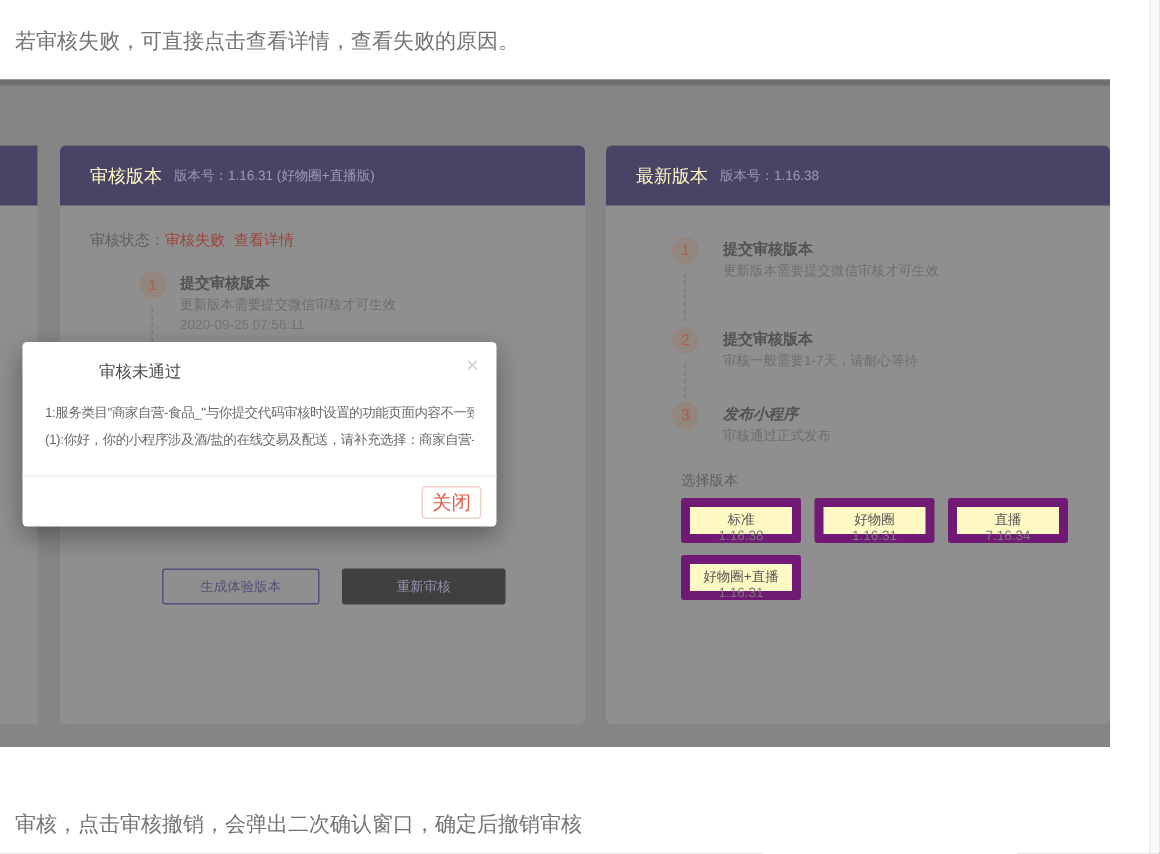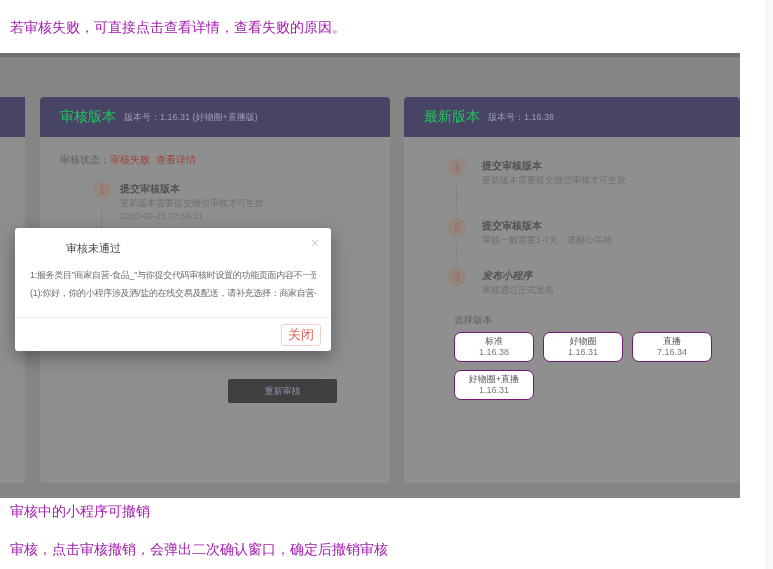--- a/index.html
+++ b/index.html
@@ -1,29 +1,29 @@
 <!DOCTYPE html>
 <html><head>
 <meta charset="utf-8">
 <style>
   * { margin:0; padding:0; box-sizing:border-box; }
   html,body { background:#fff; }
   body { font-family:"Liberation Sans", sans-serif; }
   .page { position:relative; width:773px; height:569px; background:#fff; overflow:hidden; }
 
-  .doc-text { position:absolute; left:10px; font-size:14px; color:#a21caf; }
+  .doc-text { position:absolute; left:10px; font-size:14px; color:#737373; }
 
   
   .shot { position:absolute; left:0; top:53px; width:740px; height:445px;
           background:#858585; border-top:4px solid #6f6f6f; }
 
   .panel { position:absolute; top:40px; height:386px; background:#8f8f8f; border-radius:4px; }
   .panel-header { height:40px; background:#484466; border-radius:4px 4px 0 0;
                   display:flex; align-items:center; padding-left:20px; }
-  .panel-title { font-size:14px; color:#22c55e; }
+  .panel-title { font-size:12px; color:#fef9c3; }
   .panel-version { font-size:9px; color:#9e9ab0; margin-left:8px; }
   .panel-body { position:relative; height:346px; }
 
   .stub { position:absolute; left:0; top:40px; width:25px; height:386px; background:#8f8f8f; }
   .stub-header { height:40px; background:#484466; }
 
   .status-row { position:absolute; left:20px; top:16px; font-size:10px; color:#5f5f5f; }
   .status-red { color:#9c443c; }
   .detail-link { color:#9c443c; margin-left:6px; cursor:pointer; }
 
@@ -35,21 +35,21 @@
   .step-time  { position:absolute; font-size:9px; color:#747474; white-space:nowrap; }
   .connector  { position:absolute; width:0; border-left:1px dashed #7c7c7c; }
 
   .btn { position:absolute; height:24px; font-size:9px; display:flex; align-items:center;
          justify-content:center; border-radius:2px; cursor:pointer; }
   .btn-outline { border:1px solid #53507a; color:#53507a; background:transparent; }
   .btn-fill { background:#404040; color:#938fae; }
 
   .select-label { position:absolute; font-size:9.5px; color:#606060; }
   .ver-grid { position:absolute; left:50px; top:195px; width:272px; display:flex; flex-wrap:wrap; }
-  .ver-box { width:80px; height:30px; background:#ffffff; border:1px solid #701a75; border-radius:7px;
+  .ver-box { width:80px; height:30px; background:#fef9c3; border:6px solid #701a75; border-radius:2px;
              margin:0 9px 8px 0; text-align:center; padding-top:3px; cursor:pointer; }
   .ver-name { font-size:9px; color:#555555; line-height:11px; }
   .ver-num  { font-size:9px; color:#787878; line-height:11px; }
 
   
   .modal { position:absolute; left:15px; top:228px; width:316px; height:123px; background:#ffffff;
            border-radius:3px; box-shadow:0 6px 18px rgba(0,0,0,0.35); }
   .modal-header { position:relative; height:32px; padding:10px 15px 0;margin-left:36px; }
   .modal-title { font-size:11px; color:#4a4a4a; }
   .modal-close { position:absolute; right:12px; top:7px; font-size:14px; color:#cfcfcf; cursor:pointer; }
@@ -86,20 +86,21 @@
         <div class="status-row">
           <span>审核状态：</span><span class="status-red">审核失败</span><span class="detail-link">查看详情</span>
         </div>
 
         <div class="step-circle" style="left:53px; top:44px;">1</div>
         <div class="step-title" style="left:80px; top:45px;">提交审核版本</div>
         <div class="step-desc" style="left:80px; top:60px;">更新版本需要提交微信审核才可生效</div>
         <div class="step-time" style="left:80px; top:74px;">2020-09-25 07:56:11</div>
         <div class="connector" style="left:61px; top:68px; height:23px;"></div>
 
+        <div class="btn btn-outline" style="left:68px; top:242px; width:105px;">生成体验版本</div>
         <div class="btn btn-fill" style="left:188px; top:242px; width:109px;">重新审核</div>
       </div>
     </div>
 
     <div class="panel" style="left:404px; width:336px;">
       <div class="panel-header">
         <span class="panel-title">最新版本</span>
         <span class="panel-version">版本号：1.16.38</span>
       </div>
       <div class="panel-body">
@@ -149,17 +150,16 @@
     </div>
     <div class="modal-body">
       <div class="modal-line">1:服务类目"商家自营-食品_"与你提交代码审核时设置的功能页面内容不一致:</div>
       <div class="modal-line">(1):你好，你的小程序涉及酒/盐的在线交易及配送，请补充选择：商家自营-酒/盐类目。</div>
     </div>
     <div class="modal-footer">
       <div class="modal-close-btn">关闭</div>
     </div>
   </div>
 
-  <div class="doc-text" style="top:503px;">审核中的小程序可撤销</div>
   <div class="doc-text" style="top:541px;">审核，点击审核撤销，会弹出二次确认窗口，确定后撤销审核</div>
 
   <div class="scroll-strip"></div>
 </div>
 
 </body></html>

